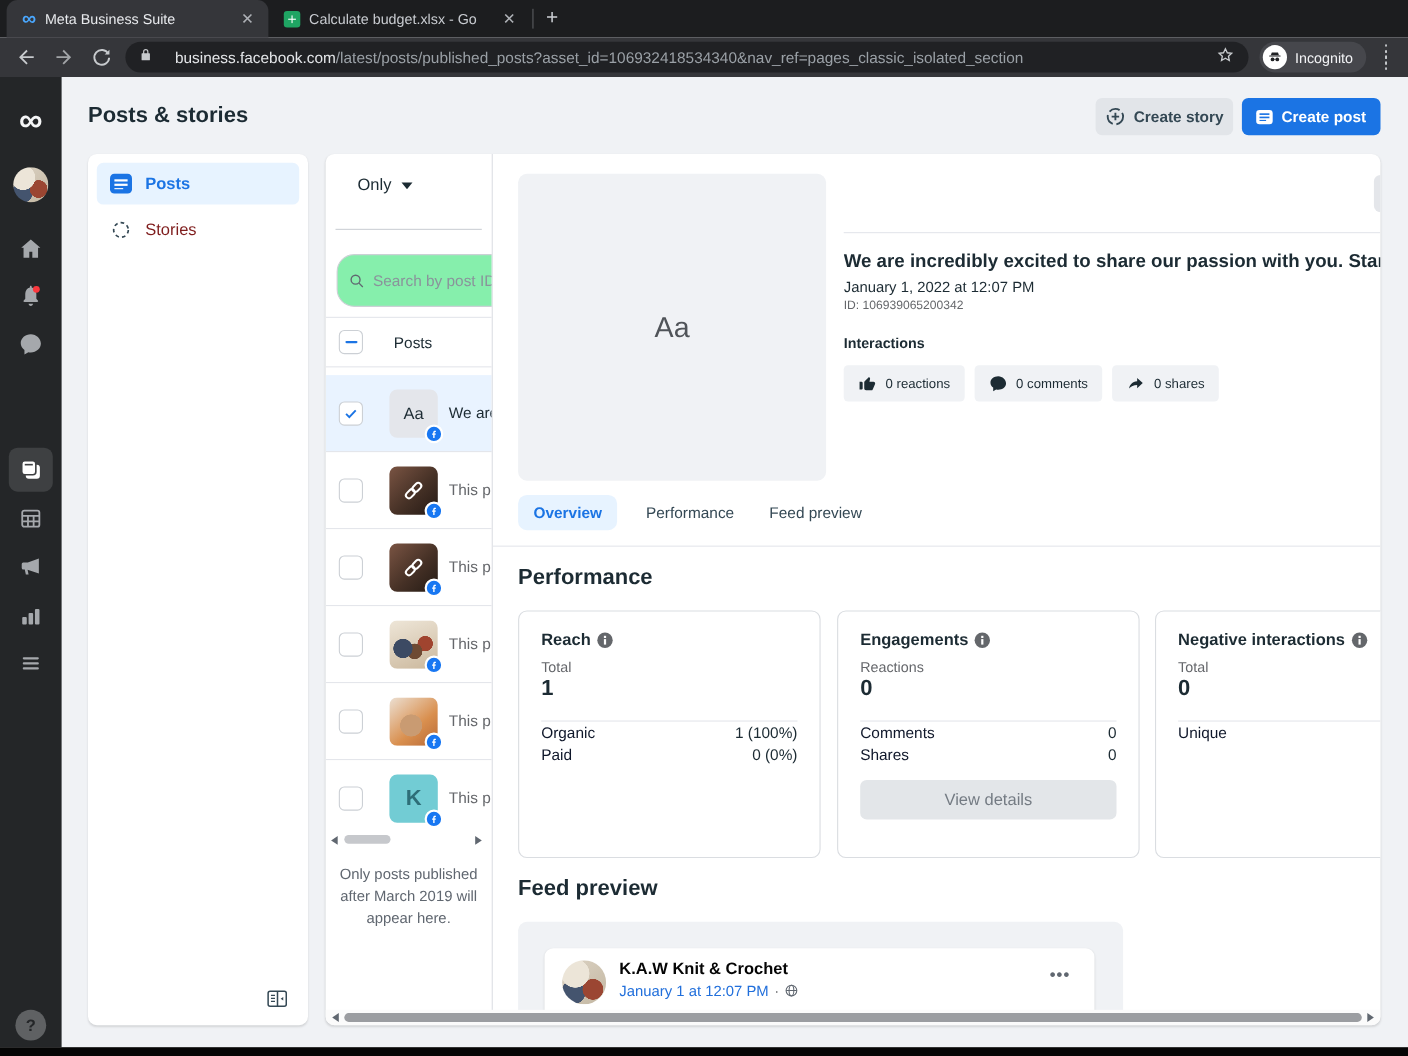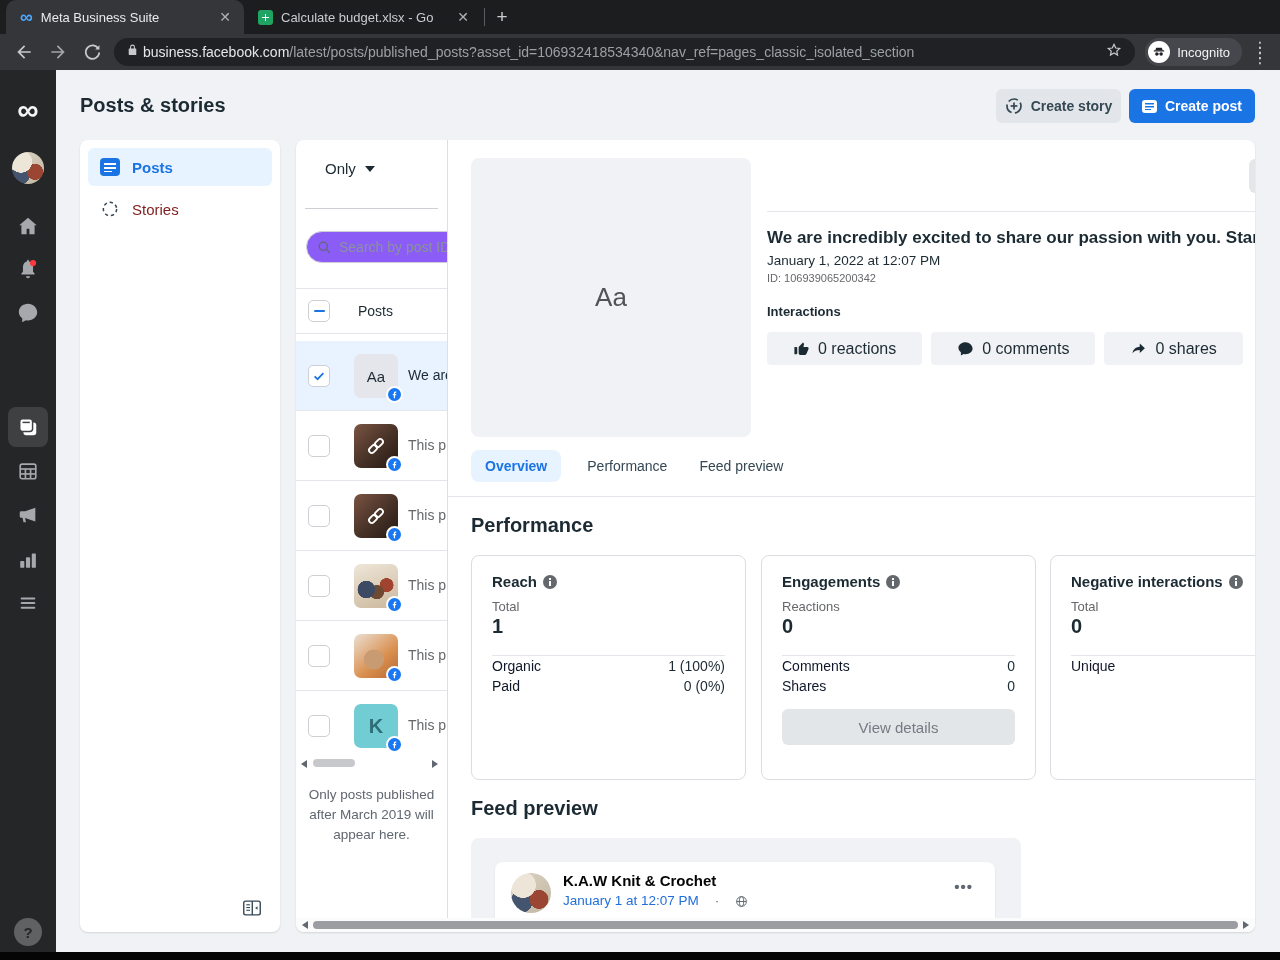--- a/index.html
+++ b/index.html
@@ -14,21 +14,21 @@
   .tab-close { width:18px; height:18px; border-radius:50%; display:flex; align-items:center; justify-content:center; color:#aeb1b6; font-size:14px; }
   .fav-meta { color:#4aa8ff; font-size:18px; font-weight:bold; line-height:14px; }
   .fav-sheets { width:15px; height:15px; background:#1fa463; border-radius:3px; position:relative; }
   .fav-sheets::after { content:""; position:absolute; left:4px; top:4px; width:7px; height:7px;
      background:linear-gradient(#fff,#fff) 0 3px/7px 1px no-repeat, linear-gradient(#fff,#fff) 3px 0/1px 7px no-repeat; }
   .tab-sep { width:1px; height:18px; background:#5a5d61; margin:0 4px 8px 2px; }
   .newtab { width:26px; height:26px; margin-bottom:4px; display:flex; align-items:center; justify-content:center; color:#c9ccd1; font-size:19px; }
 
   .toolbar { position:absolute; left:0; top:34px; width:1280px; height:36px; background:#35363a; display:flex; align-items:center; padding:0 12px; gap:10px; }
   .nav-ic { width:24px; height:24px; display:flex; align-items:center; justify-content:center; }
-  .urlbar { flex:1; height:28px; background:#202124; border-radius:14px; display:flex; align-items:center; padding:0 12px; gap:4px; overflow:hidden; }
+  .urlbar { flex:1; height:28px; background:#202124; border-radius:14px; display:flex; align-items:center; padding:0 12px; gap:20px; overflow:hidden; }
   .url { font-size:14px; white-space:nowrap; overflow:hidden; }
   .url .domain { color:#e4e6e9; }
   .url .rest { color:#9aa0a6; }
   .urlbar .spacer { flex:1; }
   .incog { height:28px; border-radius:14px; background:#46474c; display:flex; align-items:center; gap:7px; padding:0 12px 0 3px; color:#f1f2f4; font-size:13px; }
   .incog-circle { width:22px; height:22px; border-radius:50%; background:#fff; display:flex; align-items:center; justify-content:center; }
   .kebab { color:#c7cacd; font-size:16px; letter-spacing:0; line-height:5px; text-align:center; width:16px; }
 
   
   .rail { position:absolute; left:0; top:70px; width:56px; height:882px; background:#242628; }
@@ -62,21 +62,21 @@
   .collapse-btn { position:absolute; right:16px; bottom:12px; width:24px; height:24px; display:flex; align-items:center; justify-content:center; }
 
   
   .postscard { position:absolute; left:296px; top:140px; width:959px; height:792px; background:#fff; border-radius:8px; box-shadow:0 1px 2px rgba(0,0,0,.12); overflow:hidden; }
   .listcol { position:absolute; left:0; top:0; width:151px; height:100%; overflow:hidden; }
   .col-divider { position:absolute; left:151px; top:0; bottom:0; width:1px; background:#dcdfe4; }
 
   .more-row { position:absolute; left:29px; top:20px; display:flex; align-items:center; gap:9px; font-size:15px; color:#1c2b33; }
   .caret { width:0; height:0; border-left:5px solid transparent; border-right:5px solid transparent; border-top:6px solid #1c2b33; }
   .ldiv1 { position:absolute; left:9px; top:68px; width:133px; height:1px; background:#ccd0d5; }
-  .searchbox { position:absolute; left:10px; top:91px; width:162px; height:32px; border:1px solid #ccd0d5; border-radius:16px; background:#8b5cf6; display:flex; align-items:center; gap:7px; padding:0 10px; }
+  .searchbox { position:absolute; left:10px; top:91px; width:162px; height:48px; border:1px solid #ccd0d5; border-radius:16px; background:#86efac; display:flex; align-items:center; gap:7px; padding:0 10px; }
   .searchbox input { border:none; outline:none; font-size:14px; color:#1c2b33; width:110px; font-family:inherit; background:transparent; }
   .searchbox input::placeholder { color:#8a939b; }
   .ldiv2 { position:absolute; left:0; top:148px; width:151px; height:1px; background:#e4e6eb; }
   .lheader { position:absolute; left:0; top:149px; width:151px; height:45px; display:flex; align-items:center; border-bottom:1px solid #e4e6eb; }
   .lheader .cb { margin-left:12px; }
   .lheader-label { margin-left:28px; font-size:14px; color:#1c2b33; }
 
   .cb { width:22px; height:22px; border:1.5px solid #ccd0d5; border-radius:5px; background:#fff; display:flex; align-items:center; justify-content:center; flex:none; }
   .cb .dash { width:11px; height:2.5px; background:#1b74e4; border-radius:1px; }
 
@@ -107,21 +107,21 @@
   .detail { position:absolute; left:152px; top:0; width:807px; height:792px; overflow:hidden; }
   .bigthumb { position:absolute; left:23px; top:18px; width:280px; height:279px; background:#f0f2f5; border-radius:8px; display:flex; align-items:center; justify-content:center; font-size:26px; color:#505459; }
   .boost { position:absolute; left:319px; top:19px; width:470px; height:34px; background:#1b74e4; border-radius:6px; color:#fff; font-weight:bold; font-size:15px; display:flex; align-items:center; justify-content:center; cursor:pointer; }
   .partialbtn { position:absolute; left:801px; top:19px; width:40px; height:34px; background:#e4e6ea; border-radius:6px; }
   .ddiv1 { position:absolute; left:319px; top:71px; width:488px; height:1px; background:#e4e6eb; }
   .dtitle { position:absolute; left:319px; top:88px; width:489px; font-size:17px; font-weight:bold; color:#1c2b33; white-space:nowrap; overflow:hidden; }
   .ddate { position:absolute; left:319px; top:113px; font-size:13.5px; color:#1c2b33; }
   .dpostid { position:absolute; left:319px; top:132px; font-size:11px; color:#65676b; }
   .ilabel { position:absolute; left:319px; top:164px; font-size:13px; font-weight:bold; color:#1c2b33; }
   .pills { position:absolute; left:319px; top:192px; display:flex; gap:9px; }
-  .pill { height:33px; background:#f0f2f5; border-radius:4px; display:flex; align-items:center; gap:8px; padding:0 26px; font-size:16px; color:#1c2b33; cursor:pointer; }
+  .pill { height:33px; background:#f0f2f5; border-radius:4px; display:flex; align-items:center; gap:8px; padding:0 13px; font-size:12px; color:#1c2b33; cursor:pointer; }
 
   .tabs { position:absolute; left:23px; top:310px; display:flex; gap:20px; align-items:center; }
   .dtab { font-size:14px; color:#344854; padding:8px 6px; cursor:pointer; }
   .dtab.active { background:#e7f3ff; color:#1b74e4; font-weight:bold; border-radius:8px; padding:8px 14px; }
   .ddiv2 { position:absolute; left:0; top:356px; width:807px; height:1px; background:#e4e6eb; }
   .perf-head { position:absolute; left:23px; top:374px; font-size:20px; font-weight:bold; color:#1c2b33; }
 
   .mcard { position:absolute; top:415px; width:275px; height:225px; border:1px solid #dadde1; border-radius:8px; background:#fff; padding:17px 20px; }
   .mcard-title { font-size:15px; font-weight:bold; color:#1c2b33; display:flex; align-items:center; gap:6px; }
   .info-ic { width:14px; height:14px; border-radius:50%; background:#64676b; position:relative; flex:none; }
@@ -137,21 +137,21 @@
 
   .feed-head { position:absolute; left:23px; top:657px; font-size:20px; font-weight:bold; color:#1c2b33; }
   .feedbox { position:absolute; left:23px; top:698px; width:550px; height:82px; background:#f0f2f5; border-radius:8px 8px 0 0; }
   .feedpost { position:absolute; left:47px; top:722px; width:500px; height:66px; background:#fff; border-radius:8px 8px 0 0; box-shadow:0 1px 2px rgba(0,0,0,.1); }
   .fp-avatar { position:absolute; left:16px; top:11px; width:40px; height:40px; border-radius:50%;
      background: radial-gradient(circle at 30% 30%, #ece5d8 0 32%, rgba(0,0,0,0) 33%),
                  radial-gradient(circle at 70% 66%, #9b4632 0 24%, rgba(0,0,0,0) 25%),
                  radial-gradient(circle at 26% 72%, #44546e 0 26%, rgba(0,0,0,0) 27%),
                  linear-gradient(140deg,#dcd3c4,#c3b7a2); }
   .fp-name { position:absolute; left:68px; top:10px; font-size:15px; font-weight:bold; color:#050505; }
-  .fp-meta { position:absolute; left:68px; top:31px; display:flex; align-items:flex-end; gap:16px; font-size:13.5px; }
+  .fp-meta { position:absolute; left:68px; top:31px; display:flex; align-items:center; gap:5px; font-size:13.5px; }
   .fp-date { color:#216fdb; }
   .fp-dot { color:#65676b; }
   .fp-menu { position:absolute; right:22px; top:16px; color:#606770; font-size:15px; font-weight:bold; letter-spacing:1px; }
 
   .main-scroll { position:absolute; left:0; bottom:0; width:959px; height:14px; background:#fbfbfb; }
   .ms-thumb { position:absolute; left:17px; right:17px; top:3px; height:8px; background:#9b9da1; border-radius:4px; }
   .main-scroll .arr-l { left:6px; top:3px; }
   .main-scroll .arr-r { right:6px; top:3px; }
 </style>
 </head>

